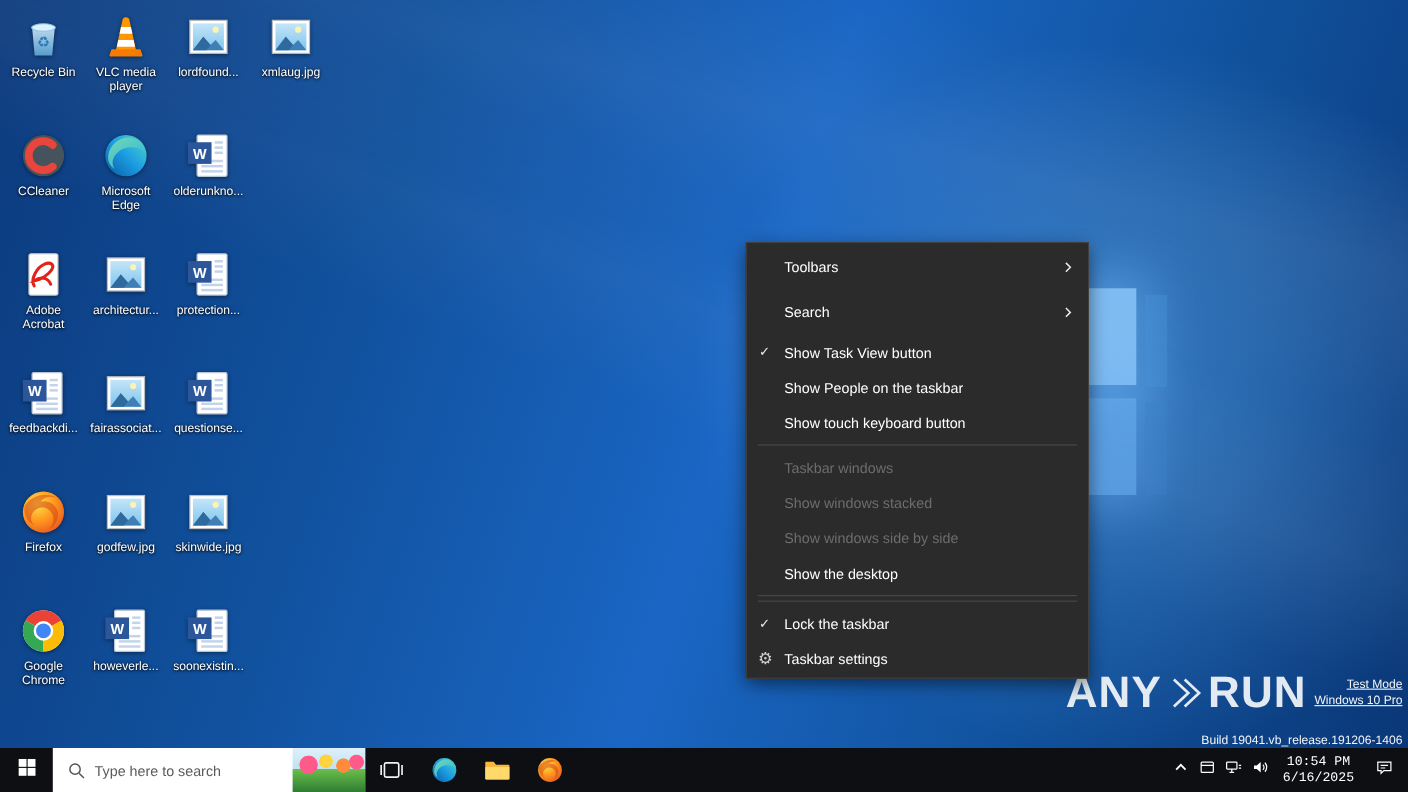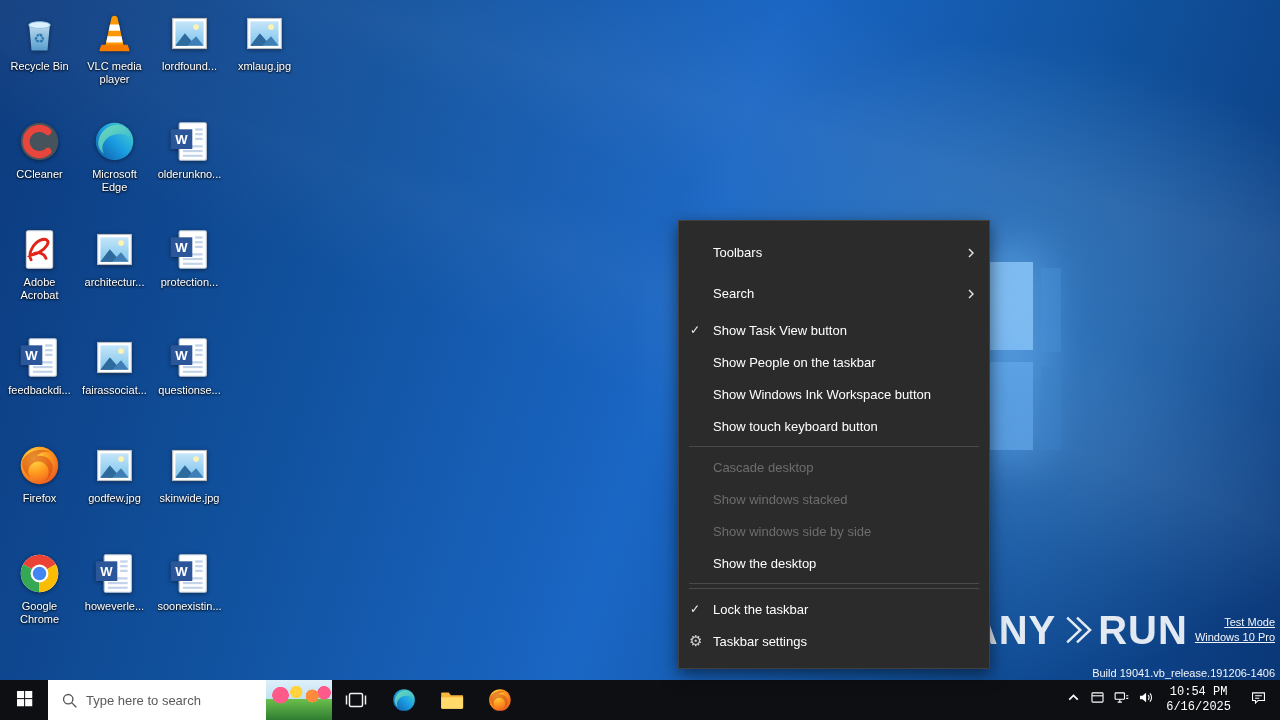--- a/index.html
+++ b/index.html
@@ -48,21 +48,21 @@
     max-width: 72px; word-wrap: break-word;
     text-shadow: 0 1px 2px rgba(0,0,0,0.9), 0 0 3px rgba(0,0,0,0.6);
   }
 
   
   .context-menu {
     position: absolute; left: 678px; top: 220px; width: 312px;
     background: var(--menu-bg, #2b2b2b);
     border: 1px solid #404040;
     box-shadow: 0 5px 16px rgba(0,0,0,0.55);
-    padding: 11px 0;
+    padding: 1px 0;
     color: var(--menu-text, #ffffff);
     font-size: 13px;
     z-index: 60;
   }
   .menu-item { position: relative; height: 32px; display: flex; align-items: center;
     padding-left: 34px; padding-right: 28px; white-space: nowrap; }
   .menu-item.tall { height: 41px; }
   .menu-item.disabled { color: var(--menu-disabled, #6d6d6d); }
   .menu-check { position: absolute; left: 11px; top: 50%; transform: translateY(-50%); font-size: 12px; color: #eaeaea; }
   .menu-gear { position: absolute; left: 10px; top: 50%; transform: translateY(-50%); font-size: 15px; color: #cfcfcf; }
@@ -464,28 +464,25 @@
       </span>
     </div>
     <div class="menu-item">
       <span class="menu-check">✓</span>
       <span class="menu-label">Show Task View button</span>
     </div>
     <div class="menu-item">
       <span class="menu-label">Show People on the taskbar</span>
     </div>
     <div class="menu-item">
-      <span class="menu-label">Show Windows Ink Workspace button</span>
-    </div>
-    <div class="menu-item">
       <span class="menu-label">Show touch keyboard button</span>
     </div>
     <div class="menu-sep"></div>
     <div class="menu-item disabled">
-      <span class="menu-label">Cascade desktop</span>
+      <span class="menu-label">Taskbar windows</span>
     </div>
     <div class="menu-item disabled">
       <span class="menu-label">Show windows stacked</span>
     </div>
     <div class="menu-item disabled">
       <span class="menu-label">Show windows side by side</span>
     </div>
     <div class="menu-item">
       <span class="menu-label">Show the desktop</span>
     </div>

